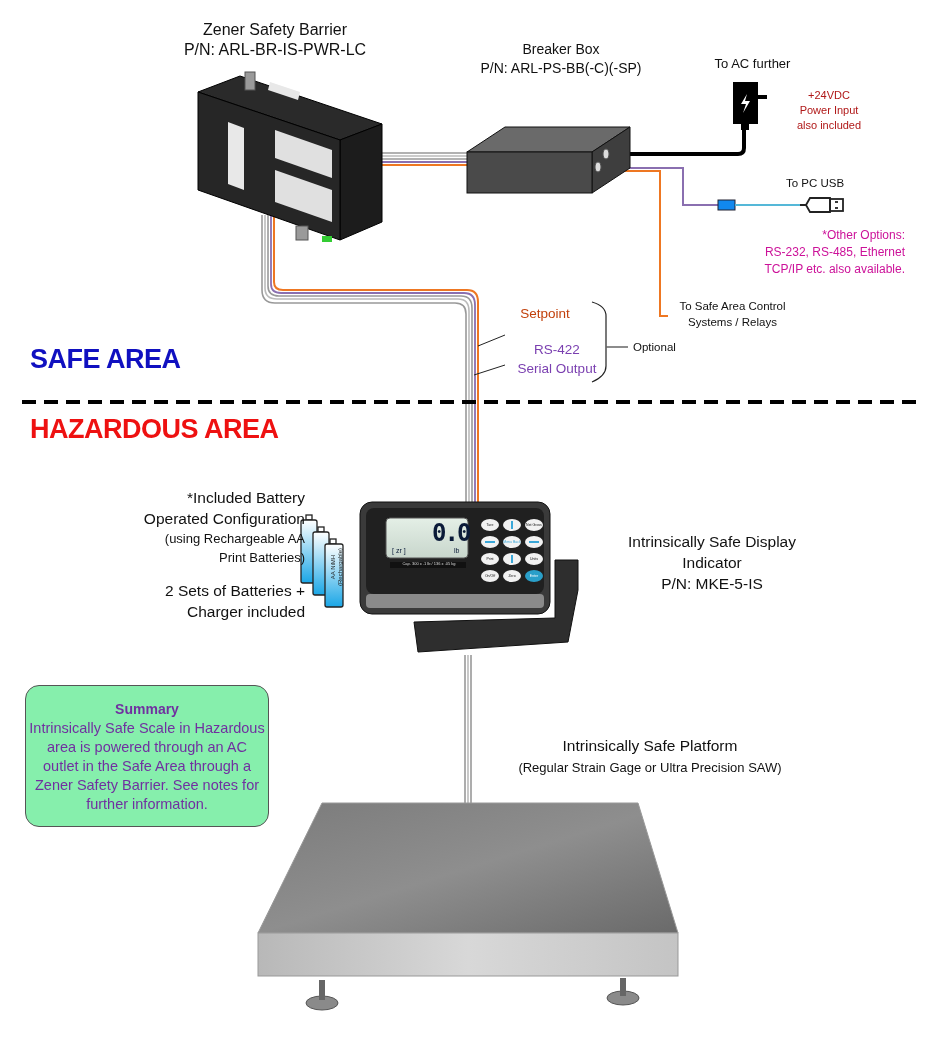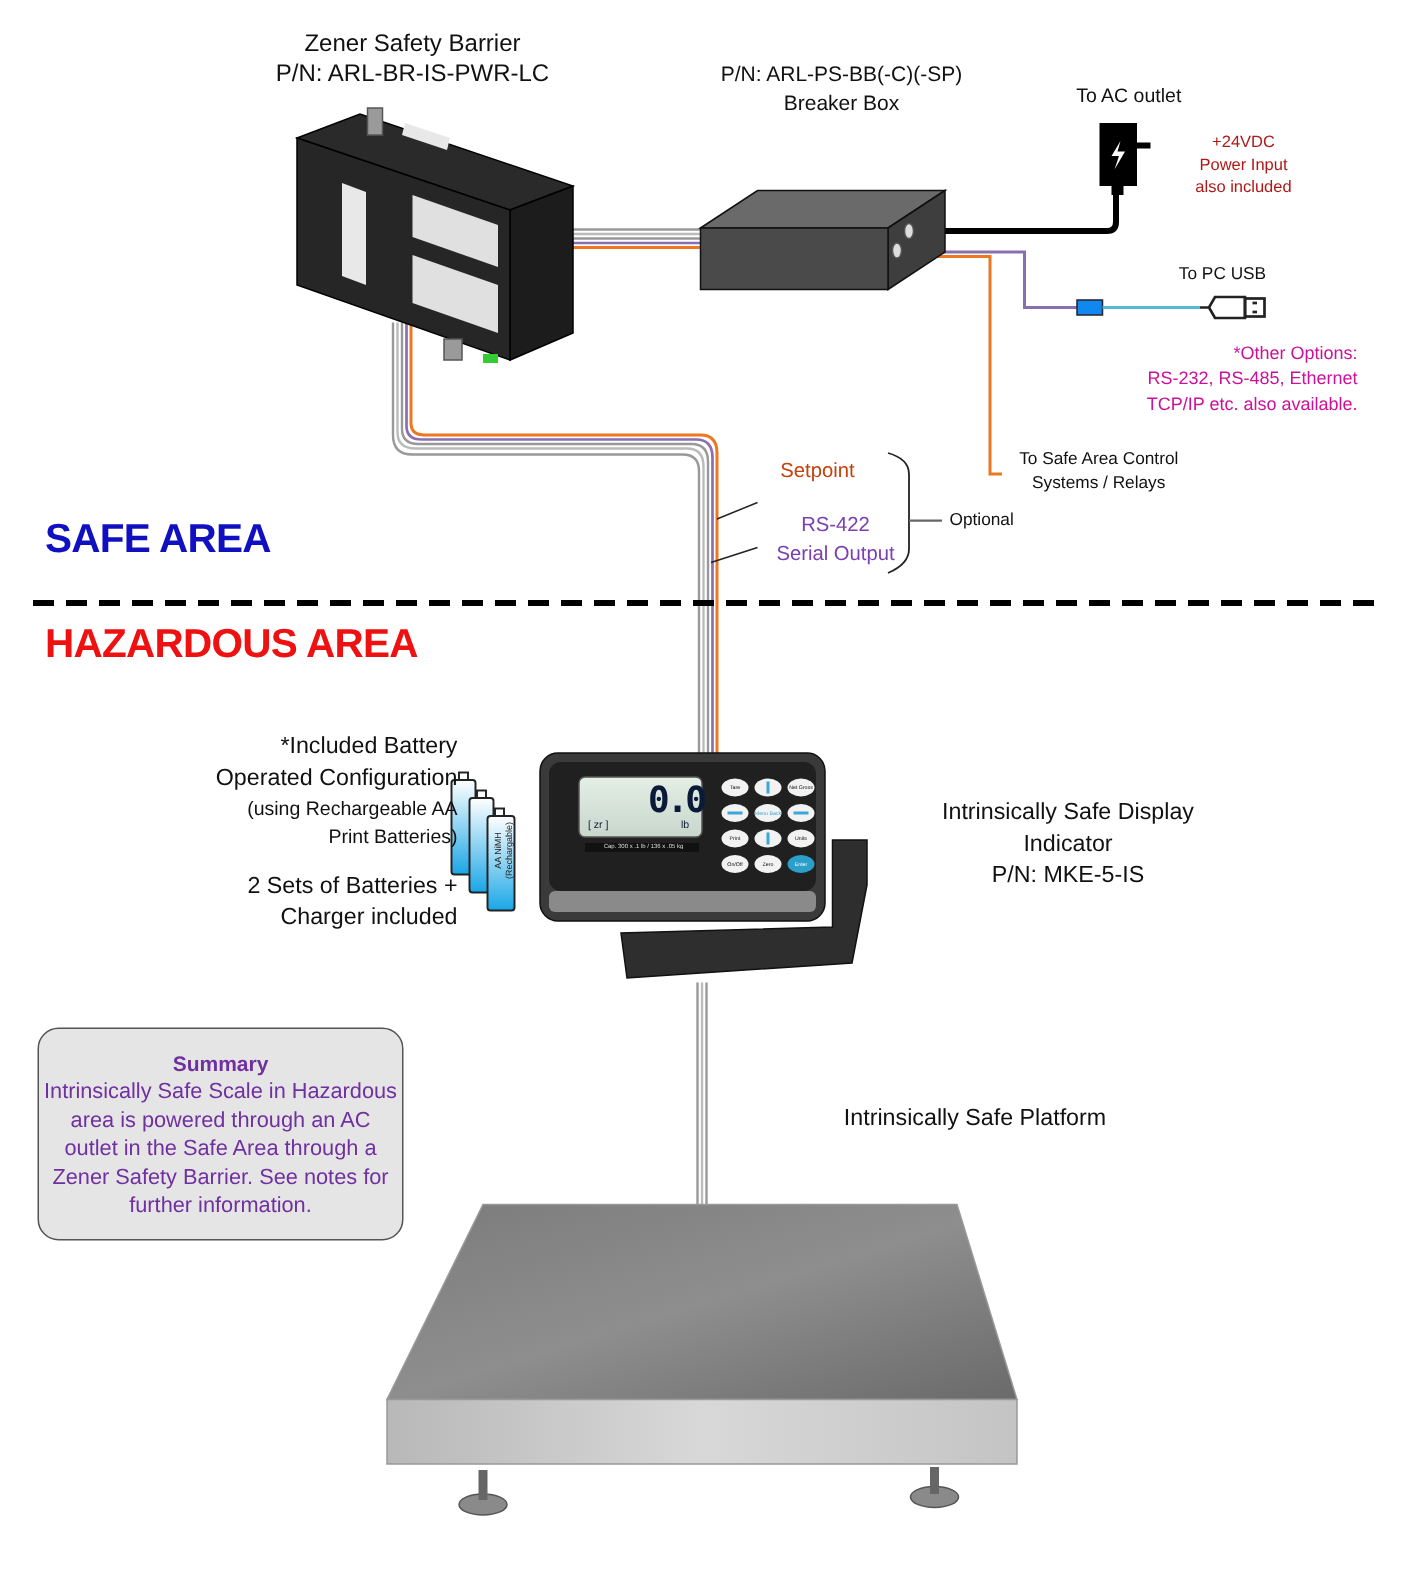--- a/index.html
+++ b/index.html
@@ -5,21 +5,21 @@
   html, body { margin: 0; padding: 0; background: #ffffff; }
   body { width: 942px; height: 1050px; position: relative; overflow: hidden;
          font-family: "Liberation Sans", "DejaVu Sans", sans-serif; color: #111; }
   .abs { position: absolute; }
   .lbl { position: absolute; text-align: center; line-height: 1.25; white-space: nowrap; }
   .lbl span { display: block; }
   svg.wires { position: absolute; left: 0; top: 0; width: 942px; height: 1050px; }
   .area-title { position: absolute; font-weight: bold; font-size: 27px; letter-spacing: -0.5px;
                 font-family: "Liberation Sans Narrow", "Liberation Sans", sans-serif; }
   .summary-box { position: absolute; left: 25px; top: 685px; width: 244px; height: 142px;
-                 background: #e5e5e5; border: 1.5px solid #555; border-radius: 14px;
+                 background: #86efac; border: 1.5px solid #555; border-radius: 14px;
                  box-sizing: border-box; text-align: center; color: #7030a0; font-size: 14.5px;
                  line-height: 19px; padding-top: 14px; }
   .summary-box .sum-title { font-weight: bold; font-size: 14px; }
 </style>
 </head>
 <body>
 
 <svg class="wires" viewBox="0 0 942 1050">
   <defs>
     <linearGradient id="plattop" x1="0" y1="0" x2="1" y2="1">
@@ -141,25 +141,25 @@
     <rect x="620" y="978" width="6" height="18" fill="#666"></rect>
   </g>
 </svg>
 
 <div class="lbl" style="left:150px; top:20px; width:250px; font-size:16px;">
   <span>Zener Safety Barrier</span>
   <span>P/N: ARL-BR-IS-PWR-LC</span>
 </div>
 
 <div class="lbl" style="left:446px; top:40px; width:230px; font-size:14px; line-height:19px;">
+  <span>Breaker Box</span>
   <span>P/N: ARL-PS-BB(-C)(-SP)</span>
-  <span>Breaker Box</span>
-</div>
-
-<div class="lbl" style="left:700px; top:56px; width:105px; font-size:13px;">To AC outlet</div>
+</div>
+
+<div class="lbl" style="left:700px; top:56px; width:105px; font-size:13px;">To AC further</div>
 <div class="lbl" style="left:784px; top:88px; width:90px; font-size:11px; line-height:15px; color:#b01818;">
   <span>+24VDC</span>
   <span>Power Input</span>
   <span>also included</span>
 </div>
 
 <div class="lbl" style="left:770px; top:176px; width:90px; font-size:11.5px;">To PC USB</div>
 <div class="lbl" style="left:745px; top:227px; width:160px; font-size:12px; line-height:17px; color:#cc1199;text-align:right;">
   <span>*Other Options:</span>
   <span>RS-232, RS-485, Ethernet</span>
@@ -232,13 +232,14 @@
   <div class="sum-title">Summary</div>
   <div>Intrinsically Safe Scale in Hazardous</div>
   <div>area is powered through an AC</div>
   <div>outlet in the Safe Area through a</div>
   <div>Zener Safety Barrier. See notes for</div>
   <div>further information.</div>
 </div>
 
 <div class="lbl" style="left:490px; top:735px; width:320px; font-size:15.5px; line-height:22px;">
   <span>Intrinsically Safe Platform</span>
+  <span style="font-size:13px;">(Regular Strain Gage or Ultra Precision SAW)</span>
 </div>
 
 </body></html>

